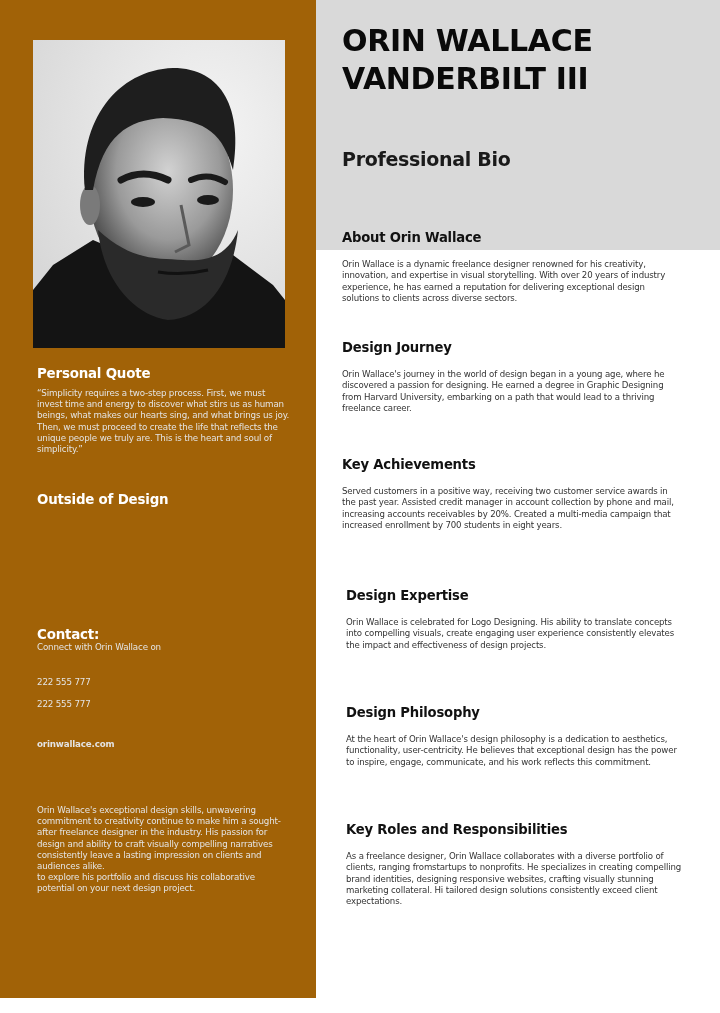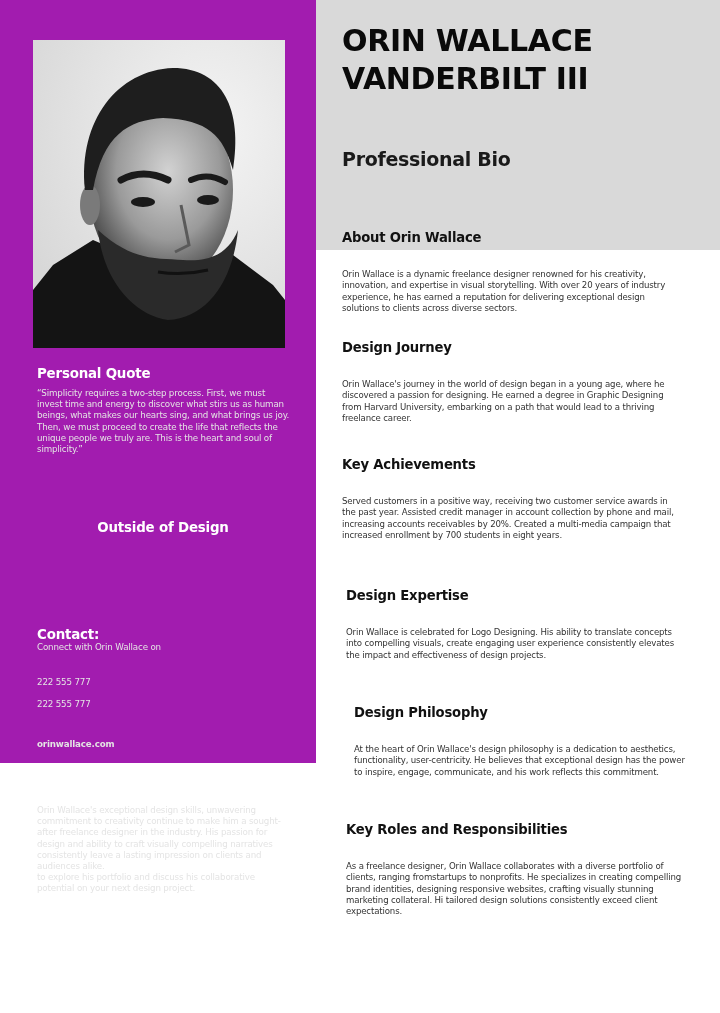--- a/index.html
+++ b/index.html
@@ -1,21 +1,21 @@
 <!DOCTYPE html>
 <html><head>
   <meta charset="utf-8">
   <style>
     * { box-sizing: border-box; margin: 0; padding: 0; }
     html, body { width: 720px; height: 1013px; overflow: hidden; background: #ffffff; }
     body { position: relative; font-family: "DejaVu Sans", sans-serif; }
 
     .sidebar {
-      position: absolute; left: 0; top: 0; width: 316px; height: 763px;
-      background: #a21caf; color: #f2f2f2;
+      position: absolute; left: 0; top: 0; width: 316px; height: 998px;
+      background: #a16207; color: #f2f2f2;
     }
     .photo {
       position: absolute; left: 33px; top: 40px; width: 252px; height: 308px;
       background: #e9e9e9; overflow: hidden;
     }
     .photo svg { display: block; width: 100%; height: 100%; }
 
     .side-sec { position: absolute; left: 37px; width: 252px; }
     .side-h {
       font-family: "DejaVu Sans", sans-serif; font-weight: bold;
@@ -40,21 +40,21 @@
       font-family: "DejaVu Sans", sans-serif; font-size: 19px; color: #1a1a1a;
       letter-spacing: -0.3px;
     }
 
     .main-sec { position: absolute; left: 342px; width: 340px; }
     .main-h {
       font-family: "DejaVu Sans", sans-serif; font-weight: bold;
       font-size: 13.2px; color: #111111; letter-spacing: -0.2px;
     }
     .main-p {
-      margin-top: 24px;
+      margin-top: 14px;
       font-family: "DejaVu Sans", sans-serif; font-size: 8.6px;
       line-height: 11.3px; color: #333333; letter-spacing: -0.15px;
     }
   </style>
 </head>
 <body>
 
 <aside class="sidebar">
   <div class="photo" title="Black and white portrait of a bearded man">
     <svg viewBox="0 0 252 308" preserveAspectRatio="none">
@@ -91,21 +91,21 @@
 
       <path d="M125 232 Q150 236 175 230" stroke="#111" stroke-width="3" fill="none"></path>
     </svg>
   </div>
 
   <section class="side-sec" style="top:366px;">
     <h3 class="side-h">Personal Quote</h3>
     <p class="side-p" style="margin-top:7px;">“Simplicity requires a two-step process. First, we must invest time and energy to discover what stirs us as human beings, what makes our hearts sing, and what brings us joy. Then, we must proceed to create the life that reflects the unique people we truly are. This is the heart and soul of simplicity.”</p>
   </section>
 
-  <section class="side-sec" style="top:520px;text-align:center;">
+  <section class="side-sec" style="top:492px;">
     <h3 class="side-h">Outside of Design</h3>
   </section>
 
   <section class="side-sec" style="top:627px;">
     <h3 class="side-h">Contact:</h3>
     <p class="side-p" style="">Connect with Orin Wallace on</p>
     <p class="side-p" style="margin-top:24px;">222 555 777</p>
     <p class="side-p" style="margin-top:11px;">222 555 777</p>
     <p class="side-p" style="margin-top:28px;font-weight:bold;">orinwallace.com</p>
   </section>
@@ -137,21 +137,21 @@
 <section class="main-sec" style="top:457px;">
   <h3 class="main-h">Key Achievements</h3>
   <p class="main-p">Served customers in a positive way, receiving two customer service awards in the past year. Assisted credit manager in account collection by phone and mail, increasing accounts receivables by 20%. Created a multi-media campaign that increased enrollment by 700 students in eight years.</p>
 </section>
 
 <section class="main-sec" style="top:588px; left:346px;">
   <h3 class="main-h">Design Expertise</h3>
   <p class="main-p">Orin Wallace is celebrated for Logo Designing. His ability to translate concepts into compelling visuals, create engaging user experience consistently elevates the impact and effectiveness of design projects.</p>
 </section>
 
-<section class="main-sec" style="top:705px; left:354px;">
+<section class="main-sec" style="top:705px; left:346px;">
   <h3 class="main-h">Design Philosophy</h3>
   <p class="main-p">At the heart of Orin Wallace's design philosophy is a dedication to aesthetics, functionality, user-centricity. He believes that exceptional design has the power to inspire, engage, communicate, and his work reflects this commitment.</p>
 </section>
 
 <section class="main-sec" style="top:822px; left:346px;">
   <h3 class="main-h">Key Roles and Responsibilities</h3>
   <p class="main-p">As a freelance designer, Orin Wallace collaborates with a diverse portfolio of clients, ranging fromstartups to nonprofits. He specializes in creating compelling brand identities, designing responsive websites, crafting visually stunning marketing collateral. Hi tailored design solutions consistently exceed client expectations.</p>
 </section>
 
 </body></html>

